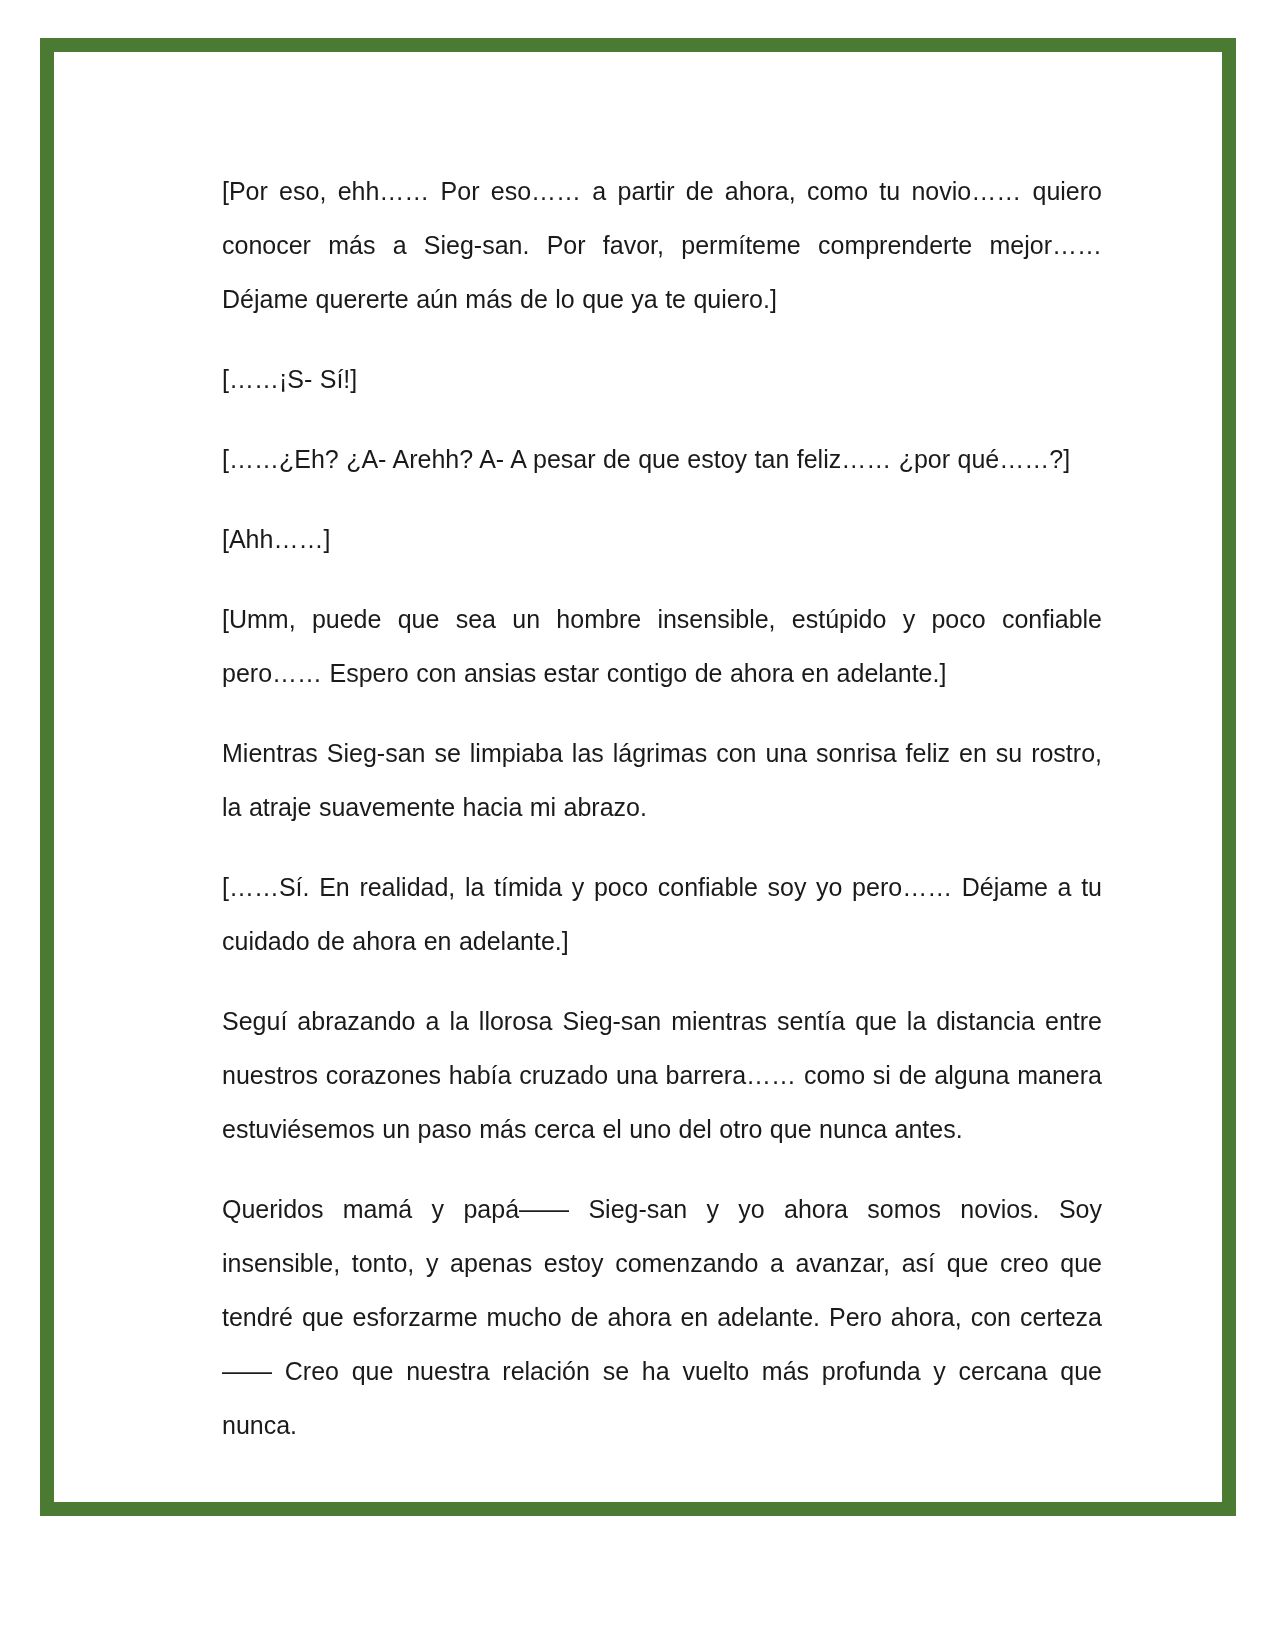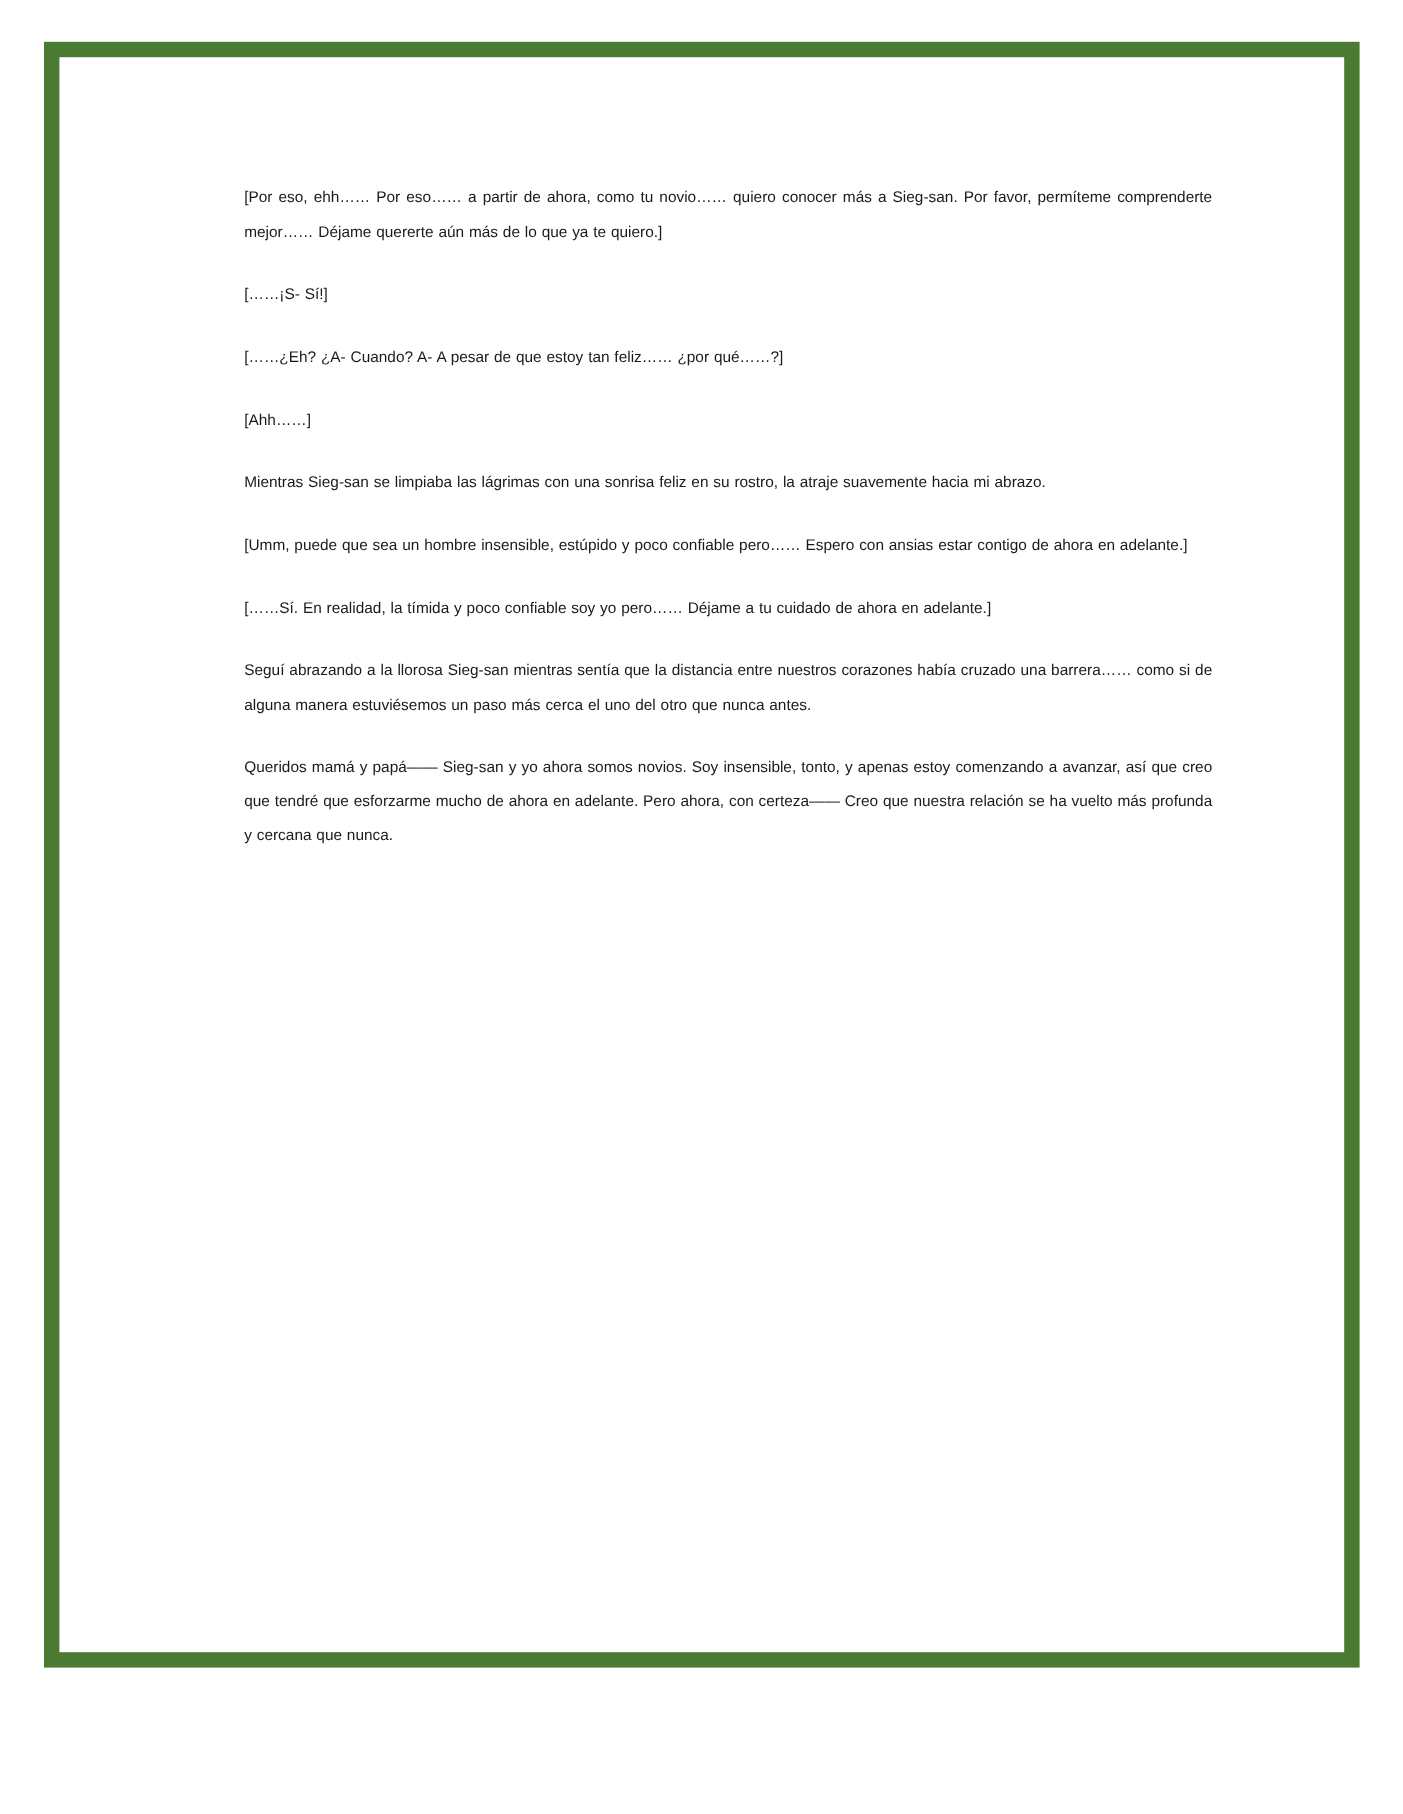--- a/index.html
+++ b/index.html
@@ -32,41 +32,41 @@
     box-sizing: border-box;
   }
   .content {
     position: absolute;
     left: 168px;
     top: 112px;
     width: 880px;
   }
   p.para {
     margin: 0 0 26px 0;
-    font-size: 14px;
-    line-height: 31px;
+    font-size: 25px;
+    line-height: 54px;
     color: #1a1a1a;
     text-align: justify;
     text-justify: inter-word;
     word-spacing: 0.5px;
   }
   p.para:last-child {
     margin-bottom: 0;
   }
 </style>
 </head>
 <body>
 
 <div class="page">
   <div class="page-border">
     <div class="content">
       <p class="para">[Por eso, ehh…… Por eso…… a partir de ahora, como tu novio…… quiero conocer más a Sieg-san. Por favor, permíteme comprenderte mejor…… Déjame quererte aún más de lo que ya te quiero.]</p>
       <p class="para">[……¡S- Sí!]</p>
-      <p class="para">[……¿Eh? ¿A- Cuando? A- A pesar de que estoy tan feliz…… ¿por qué……?]</p>
+      <p class="para">[……¿Eh? ¿A- Arehh? A- A pesar de que estoy tan feliz…… ¿por qué……?]</p>
       <p class="para">[Ahh……]</p>
+      <p class="para">[Umm, puede que sea un hombre insensible, estúpido y poco confiable pero…… Espero con ansias estar contigo de ahora en adelante.]</p>
       <p class="para">Mientras Sieg-san se limpiaba las lágrimas con una sonrisa feliz en su rostro, la atraje suavemente hacia mi abrazo.</p>
-      <p class="para">[Umm, puede que sea un hombre insensible, estúpido y poco confiable pero…… Espero con ansias estar contigo de ahora en adelante.]</p>
       <p class="para">[……Sí. En realidad, la tímida y poco confiable soy yo pero…… Déjame a tu cuidado de ahora en adelante.]</p>
       <p class="para">Seguí abrazando a la llorosa Sieg-san mientras sentía que la distancia entre nuestros corazones había cruzado una barrera…… como si de alguna manera estuviésemos un paso más cerca el uno del otro que nunca antes.</p>
       <p class="para">Queridos mamá y papá—— Sieg-san y yo ahora somos novios. Soy insensible, tonto, y apenas estoy comenzando a avanzar, así que creo que tendré que esforzarme mucho de ahora en adelante. Pero ahora, con certeza—— Creo que nuestra relación se ha vuelto más profunda y cercana que nunca.</p>
     </div>
   </div>
 </div>
 
 </body></html>

